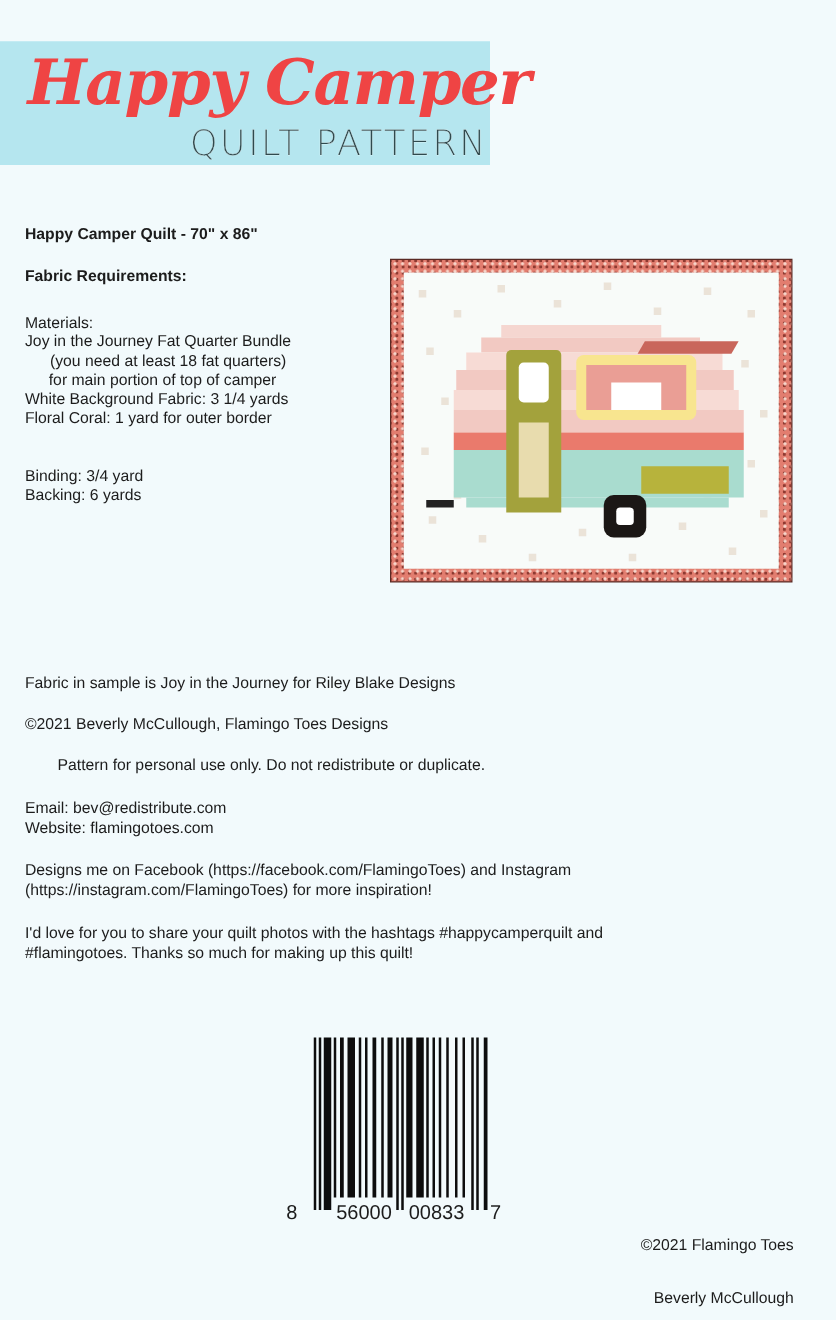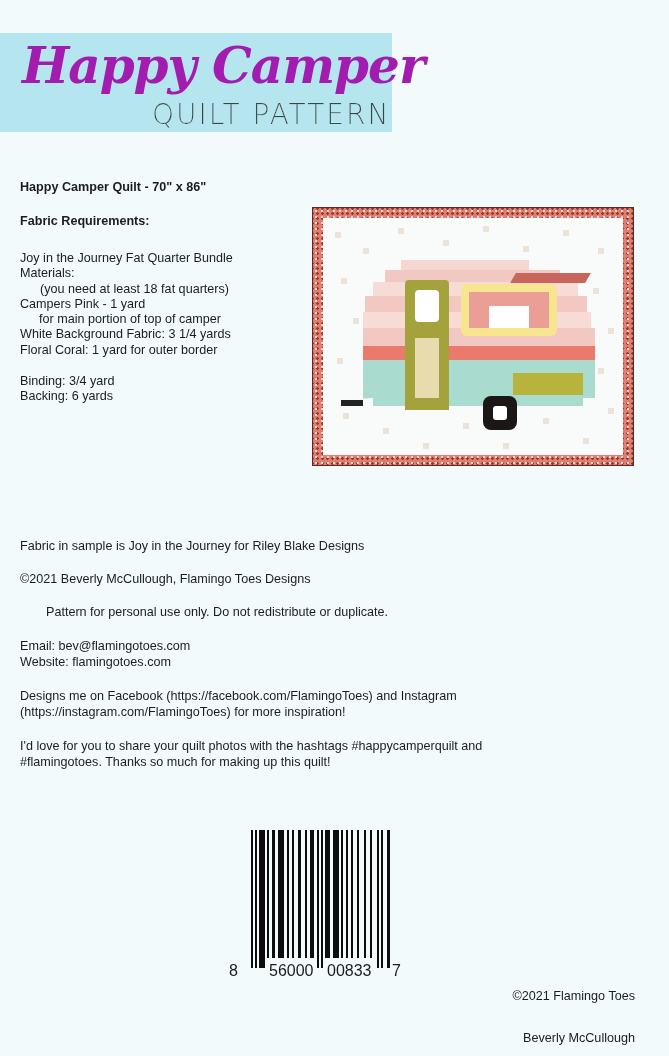--- a/index.html
+++ b/index.html
@@ -8,21 +8,21 @@
     background:#f2fafc;
     font-family:"Liberation Sans", sans-serif; color:#1c1c1c;
   }
   .banner {
     position:absolute; left:0; top:33px; width:392px; height:99px;
     background:#b5e6ef;
   }
   .title-script {
     position:absolute; left:22px; top:36px;
     font-family:"DejaVu Serif", serif; font-style:italic; font-weight:bold;
-    font-size:50px; color:#a21caf; letter-spacing:-1px; white-space:nowrap;
+    font-size:50px; color:#ef4444; letter-spacing:-1px; white-space:nowrap;
   }
   .title-sub {
     position:absolute; left:152px; top:98px;
     font-family:"DejaVu Sans", sans-serif; font-weight:200;
     font-size:28px; color:#2f4a4e; letter-spacing:2px; white-space:nowrap;
     -webkit-text-stroke:0.2px #f2fafc;
   }
   .txt { position:absolute; left:20px; font-size:12.6px; line-height:15.3px; white-space:nowrap; }
   .bold { font-weight:bold; }
   .indent { padding-left:20px; }
@@ -56,24 +56,23 @@
 <body>
 
 <div class="banner"></div>
 <div class="title-script">Happy Camper</div>
 <div class="title-sub">QUILT PATTERN</div>
 
 <div class="txt bold" style="top:180px;">Happy Camper Quilt - 70" x 86"</div>
 <div class="txt bold" style="top:214px;">Fabric Requirements:</div>
 
 <div class="txt" style="top:251px;">
+  <div>Materials:</div>
   <div>Joy in the Journey Fat Quarter Bundle</div>
-  <div>Materials:</div>
   <div class="indent">(you need at least 18 fat quarters)</div>
-  <div>Campers Pink - 1 yard</div>
   <div class="indent2">for main portion of top of camper</div>
   <div>White Background Fabric: 3 1/4 yards</div>
   <div>Floral Coral: 1 yard for outer border</div>
 </div>
 <div class="txt" style="top:374px;text-align:center;">Binding: 3/4 yard</div>
 <div class="txt" style="top:389px;">Backing: 6 yards</div>
 
 <div class="quilt">
   <div class="quilt-inner">
 
@@ -129,21 +128,21 @@
     <div class="stripe" style="left:160px;top:178px;width:34px;height:34px;background:#1b1715;border-radius:8px"></div>
     <div class="stripe" style="left:170px;top:188px;width:14px;height:14px;background:#fff;border-radius:3px"></div>
 
     <div class="stripe" style="left:18px;top:182px;width:22px;height:6px;background:#222"></div>
   </div>
 </div>
 
 <div class="txt" style="top:539px;">Fabric in sample is Joy in the Journey for Riley Blake Designs</div>
 <div class="txt" style="top:572px;">©2021 Beverly McCullough, Flamingo Toes Designs</div>
 <div class="txt" style="top:605px;margin-left:26px;">Pattern for personal use only. Do not redistribute or duplicate.</div>
-<div class="txt" style="top:639px;">Email: bev@flamingotoes.com</div>
+<div class="txt" style="top:639px;">Email: bev@redistribute.com</div>
 <div class="txt" style="top:655px;">Website: flamingotoes.com</div>
 <div class="txt" style="top:689px;">Designs me on Facebook (https://facebook.com/FlamingoToes) and Instagram</div>
 <div class="txt" style="top:705px;">(https://instagram.com/FlamingoToes) for more inspiration!</div>
 <div class="txt" style="top:739px;">I'd love for you to share your quilt photos with the hashtags #happycamperquilt and</div>
 <div class="txt" style="top:755px;">#flamingotoes. Thanks so much for making up this quilt!</div>
 
 <div class="barcode">
   <div class="bc-bar" style="left:12px;width:2px;height:138px"></div>
   <div class="bc-bar" style="left:16px;width:2px;height:138px"></div>
   <div class="bc-bar" style="left:20px;width:6px;height:138px"></div>

